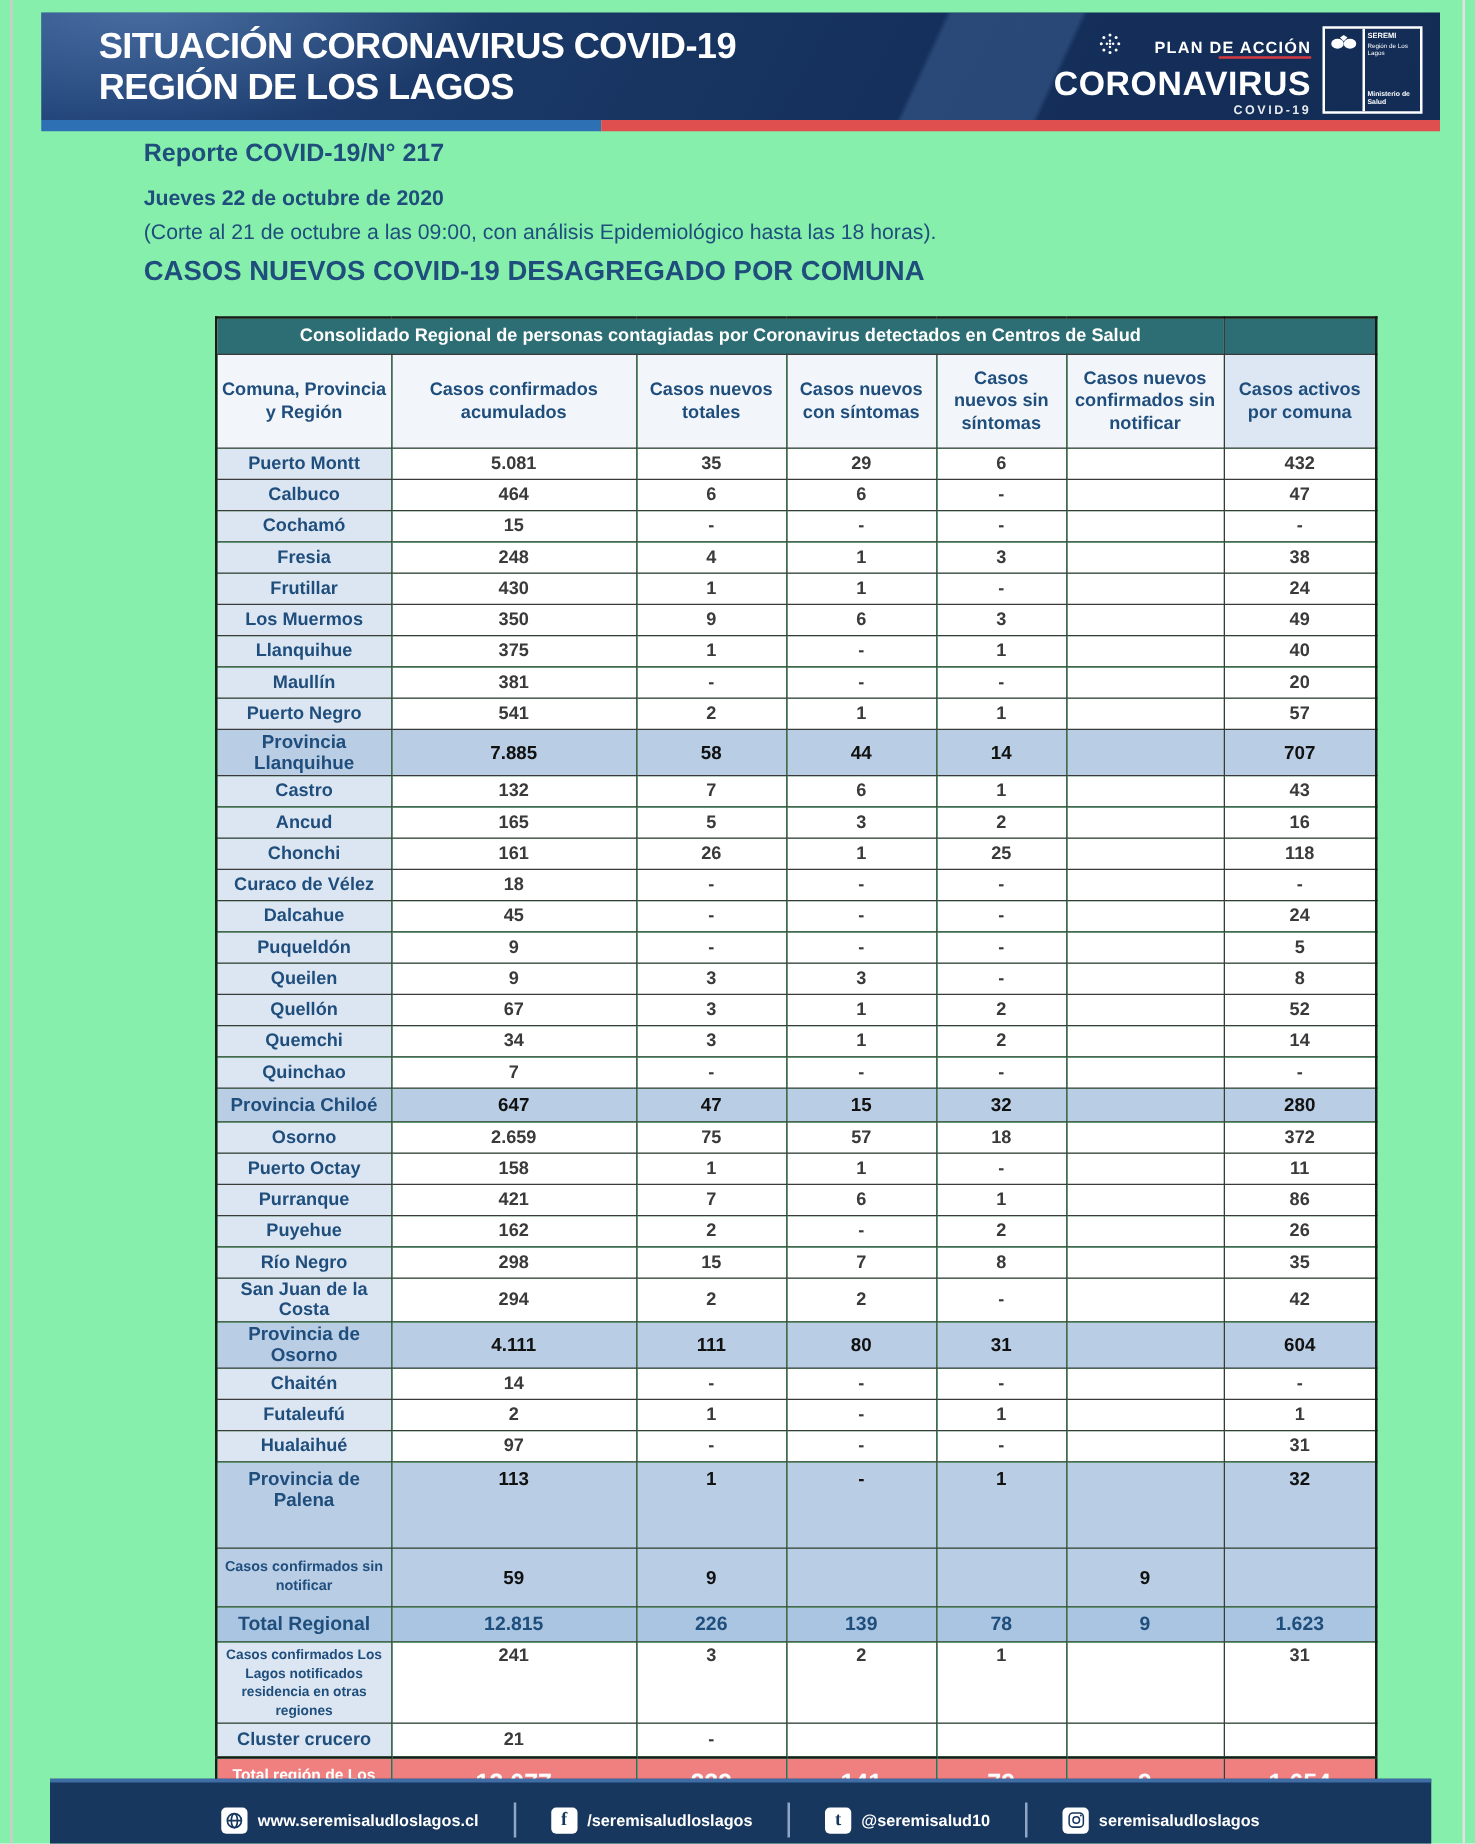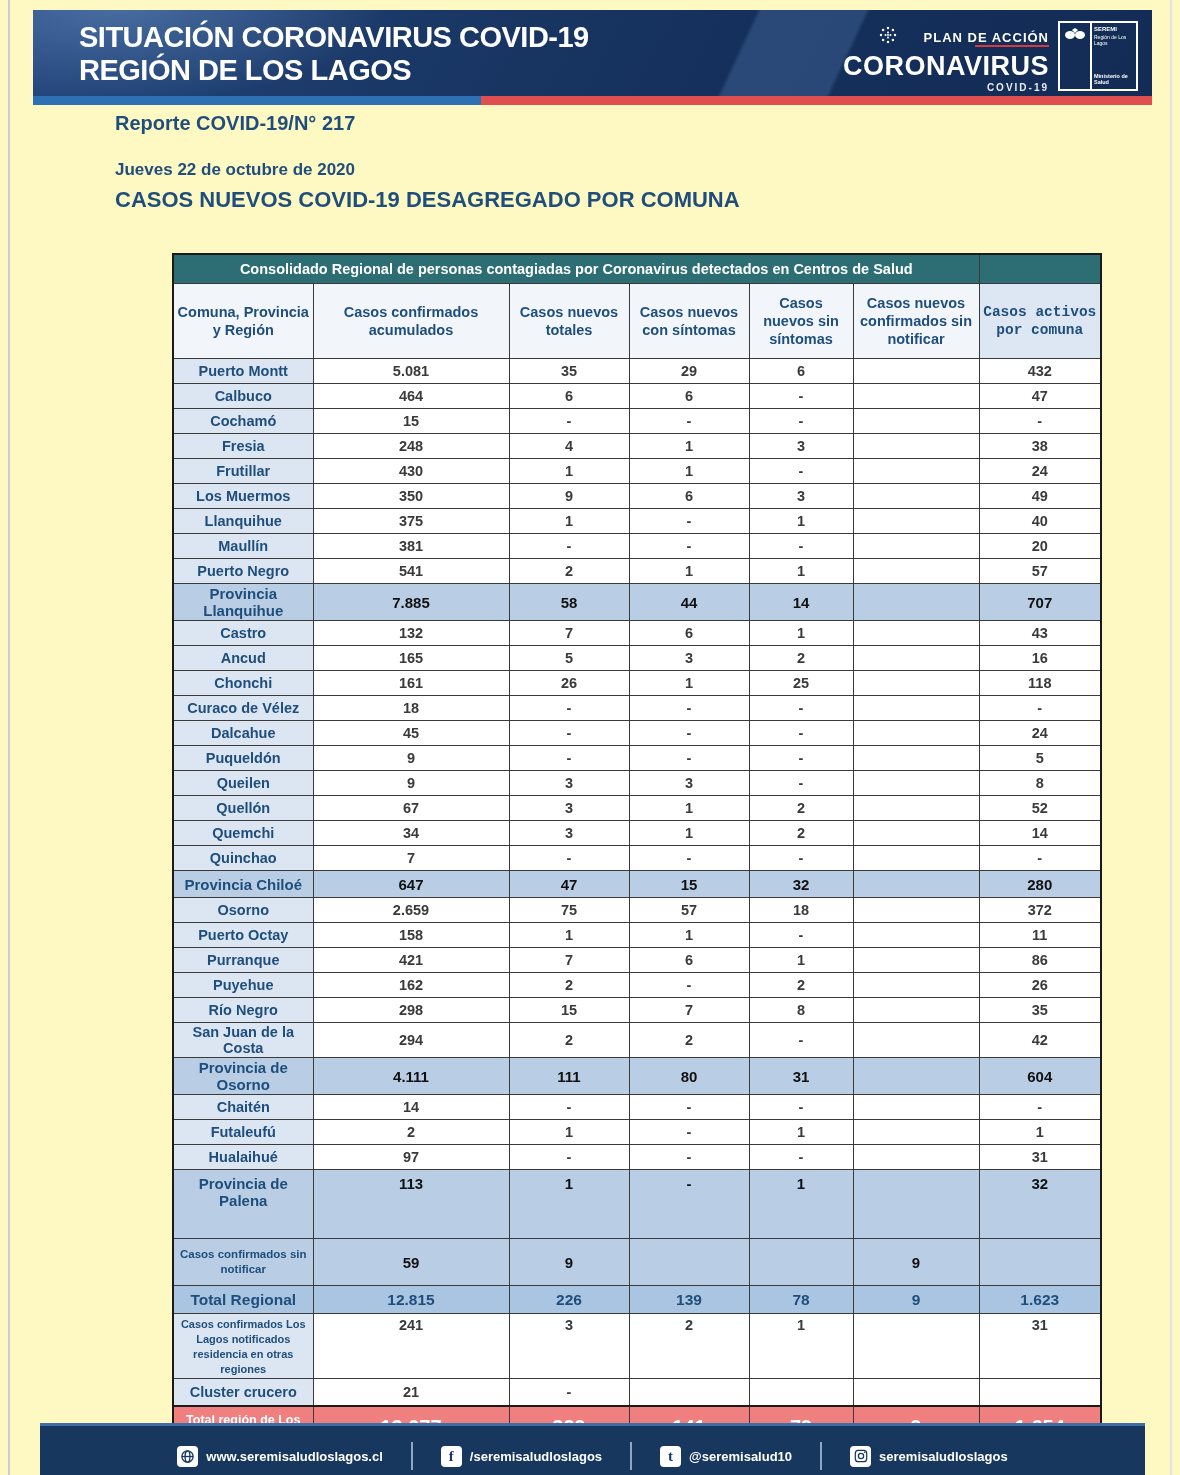--- a/index.html
+++ b/index.html
@@ -1,17 +1,17 @@
 <!DOCTYPE html>
 <html><head>
 <meta charset="utf-8">
 <style>
   html,body{margin:0;padding:0;background:#fff;}
   body{font-family:"Liberation Sans",sans-serif;}
-  .page{position:relative;width:1180px;height:1475px;background:#fef9c3;overflow:hidden;}
+  .page{position:relative;width:1180px;height:1475px;background:#86efac;overflow:hidden;}
   .scan-edge-left{position:absolute;left:8px;top:0;width:2px;height:100%;background:#cdcdcd;}
   .scan-edge-right{position:absolute;left:1170px;top:0;width:2px;height:100%;background:#e2e2e2;}
 
   
   .banner{position:absolute;left:33px;top:10px;width:1119px;height:86px;
     background:linear-gradient(118deg,#24477e 0%,#1a3866 34%,#15305c 60%,#122c55 100%);
     overflow:hidden;}
   .banner::before{content:"";position:absolute;left:-40px;top:-50px;width:420px;height:150px;
     background:radial-gradient(ellipse at 30% 30%,rgba(120,160,210,.45),rgba(120,160,210,0) 65%);}
   .banner::after{content:"";position:absolute;left:540px;top:-30px;width:420px;height:160px;
@@ -32,34 +32,34 @@
   .gov-text .t{font-size:6px;font-weight:700;line-height:1.25;}
   .gov-text .t small{display:block;font-size:5px;font-weight:400;}
   .gov-text .b{font-size:5.5px;font-weight:700;line-height:1.2;}
 
   .stripe{position:absolute;left:33px;top:96px;width:1119px;height:9px;display:flex;}
   .stripe .blue{width:40%;background:#2d70b3;}
   .stripe .red{flex:1;background:#e04f4f;}
 
   
   .intro{position:absolute;left:115px;top:112px;color:#1f4e7c;}
-  .intro .report{font-size:20px;font-weight:700;margin-bottom:25px;}
+  .intro .report{font-size:20px;font-weight:700;margin-bottom:14px;}
   .intro .date{font-size:17px;font-weight:700;margin-bottom:7px;}
   .intro .cutoff{font-size:17px;font-weight:400;margin-bottom:8px;}
   .intro .section{font-size:22px;font-weight:700;}
 
   
   .table-wrap{position:absolute;left:172px;top:253px;width:930px;}
   table{border-collapse:collapse;table-layout:fixed;width:100%;}
   td,th{border:1px solid #3a3a3a;padding:1px 3px;text-align:center;vertical-align:middle;
         overflow:hidden;}
   table{border:2px solid #1a1a1a;}
   .banner-row td{background:#2d6e74;color:#fff;font-weight:700;font-size:14.5px;height:26px;}
   .head-row th{background:#f2f6fb;color:#1f4e7c;font-weight:700;font-size:14.5px;line-height:1.25;height:72px;}
-  .head-row th.last{background:#dde7f3;font-family:Liberation Mono, monospace;}
+  .head-row th.last{background:#dde7f3;}
   .c-name{background:#dce6f2;color:#1f4e7c;font-weight:700;font-size:14.5px;}
   .c-val{background:#fff;color:#3a3a3a;font-weight:600;font-size:14.5px;height:22px;}
   .row-provincia td{background:#b9cde5;height:24px;}
   .row-provincia .c-name{background:#b9cde5;font-size:15px;}
   .row-provincia .c-val{color:#111;font-weight:700;font-size:15px;}
   .row-palena td{background:#b9cde5;height:62px;vertical-align:top;padding-top:5px;}
   .row-palena .c-name{background:#b9cde5;font-size:15px;}
   .row-palena .c-val{color:#111;font-weight:700;font-size:15px;}
   .row-special td{background:#b9cde5;height:44px;}
   .row-special .c-name{background:#b9cde5;font-size:11.5px;line-height:1.3;}
@@ -138,20 +138,21 @@
     </div>
   </div>
   <div class="stripe">
     <div class="blue"></div>
     <div class="red"></div>
   </div>
 
   <div class="intro">
     <div class="report">Reporte COVID-19/N° 217</div>
     <div class="date">Jueves 22 de octubre de 2020</div>
+    <div class="cutoff">(Corte al 21 de octubre a las 09:00, con análisis Epidemiológico hasta las 18 horas).</div>
     <div class="section">CASOS NUEVOS COVID-19 DESAGREGADO POR COMUNA</div>
   </div>
 
   <div class="table-wrap">
     <table>
       <colgroup>
         <col style="width:140px">
           <col style="width:196px">
           <col style="width:120px">
         <col style="width:120px">

